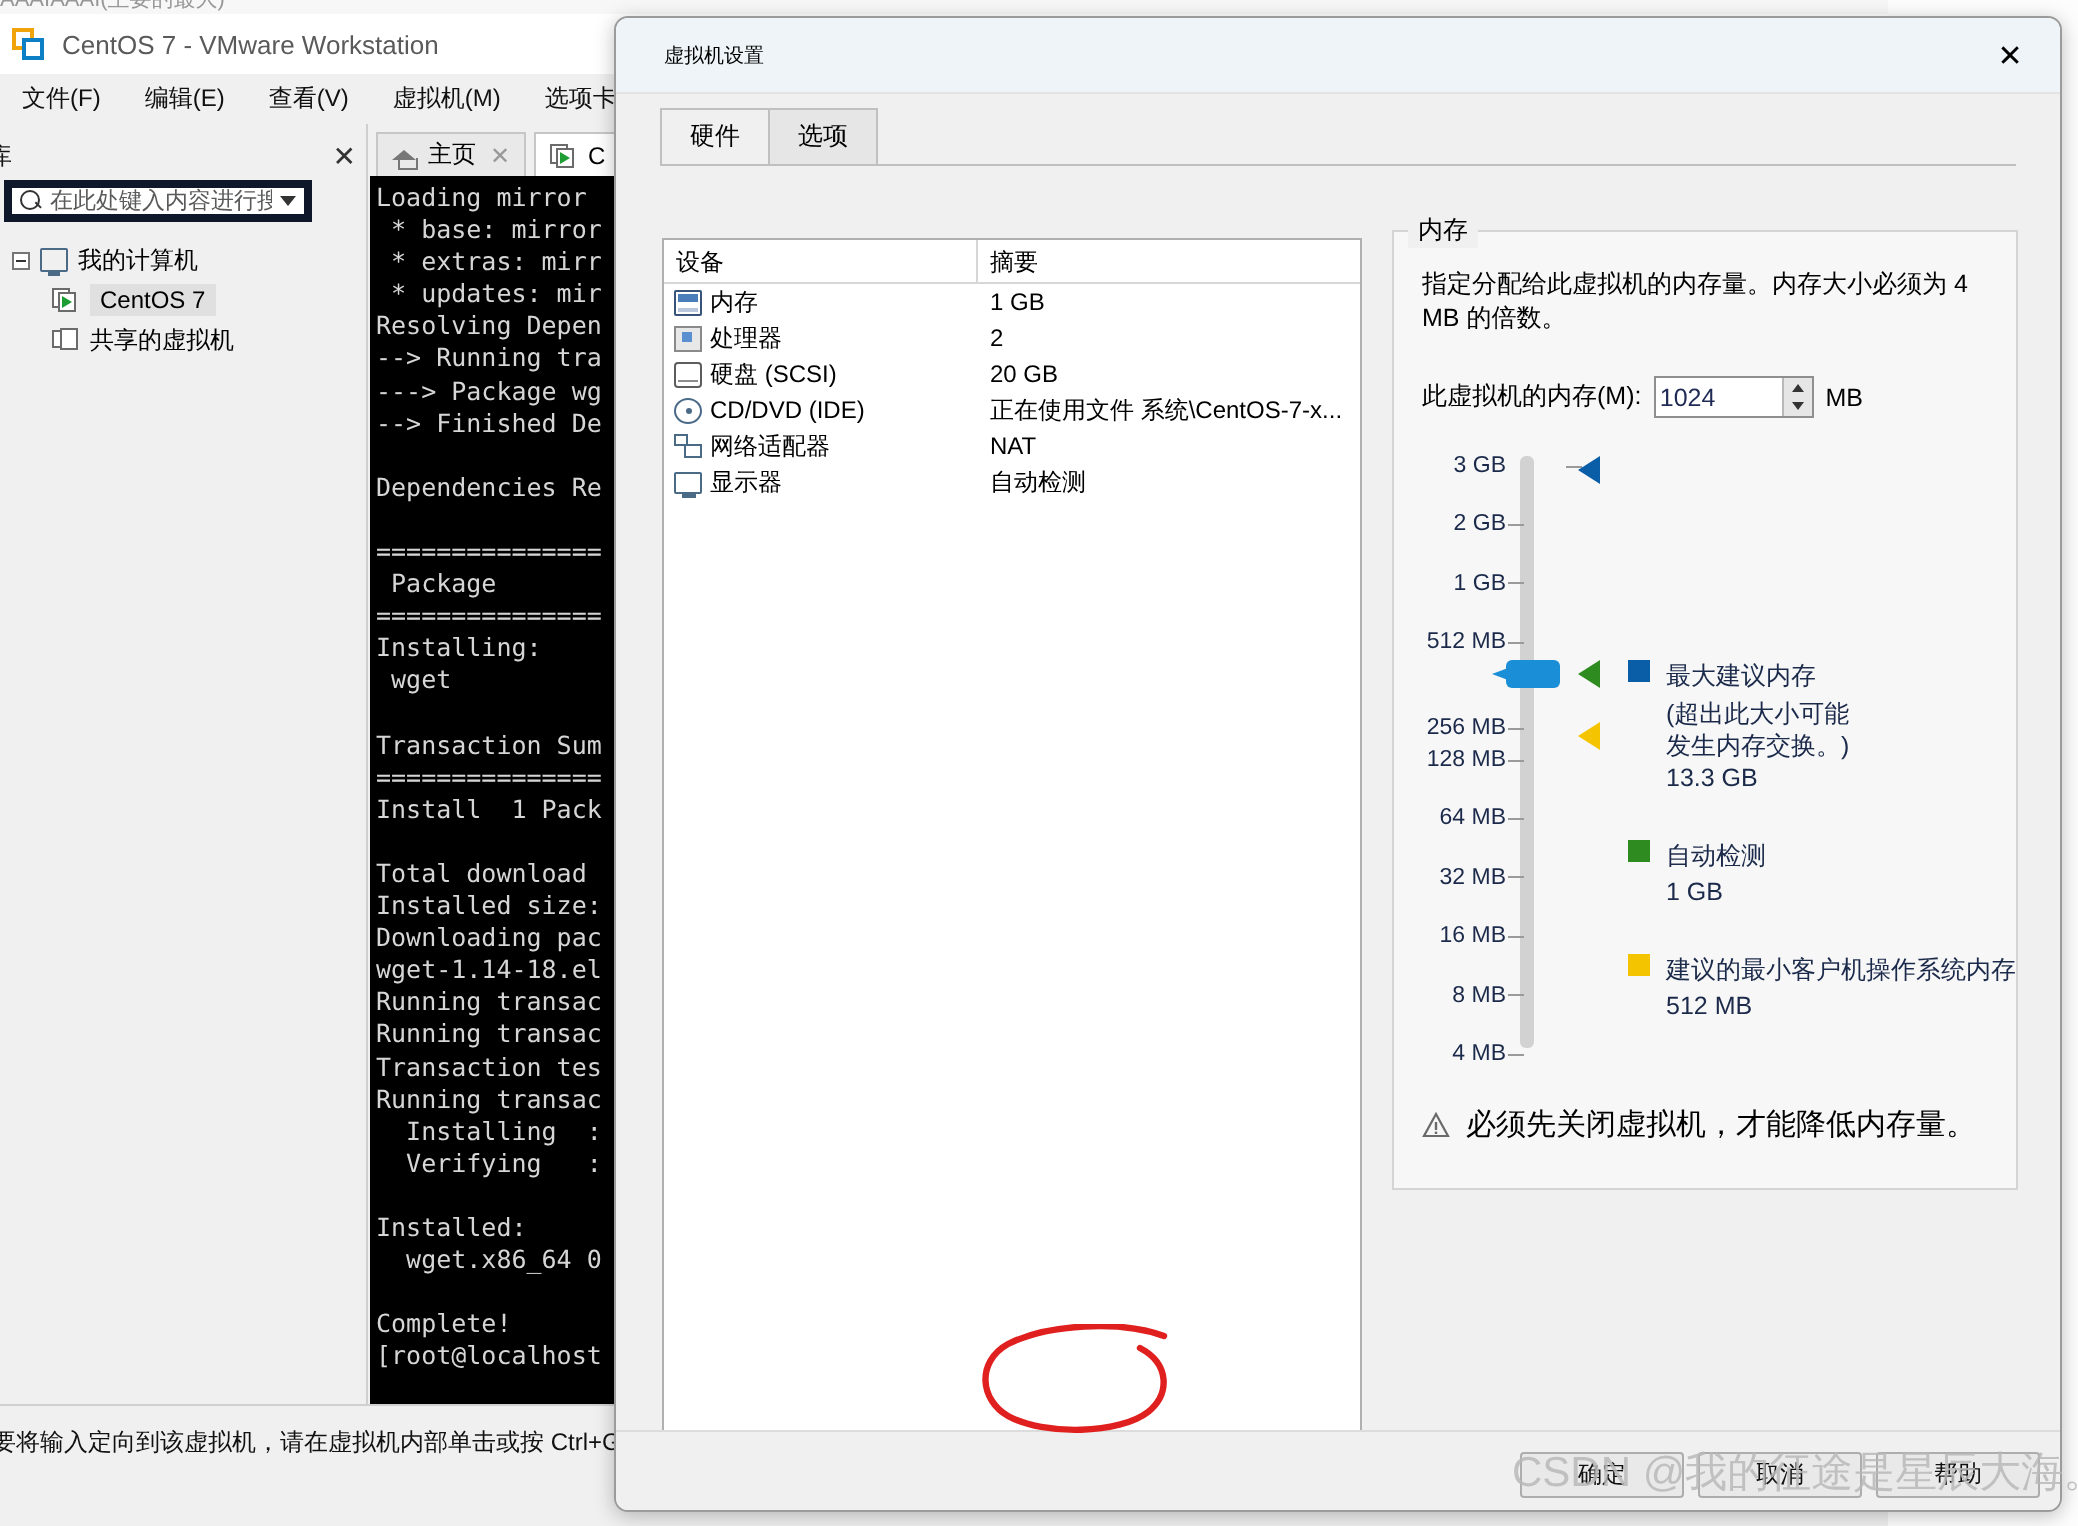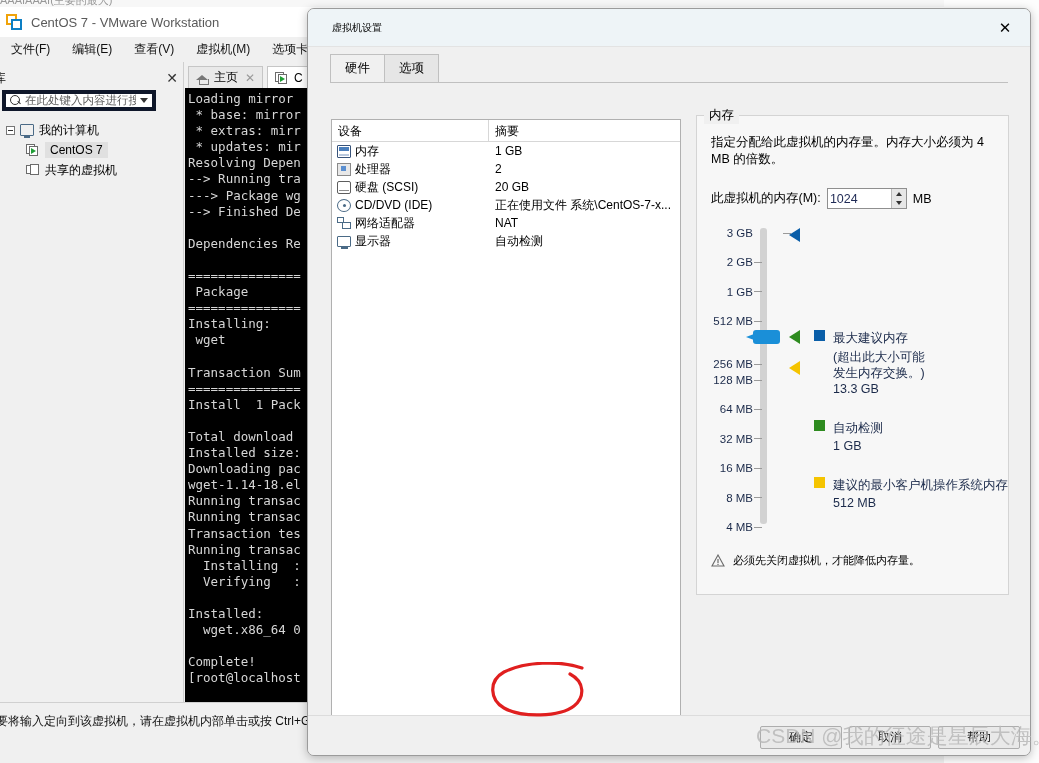--- a/index.html
+++ b/index.html
@@ -246,21 +246,21 @@
   .mark.blue { border-right:11px solid #0a5ea8; }
   .mark.green { border-right:11px solid #2e8b1f; }
   .mark.yellow { border-right:11px solid #f5c400; }
 
   .sw { width:11px; height:11px; flex:none; }
   .sw.blue{background:#0a5ea8;} .sw.green{background:#2e8b1f;} .sw.yellow{background:#f5c400;}
   .leg-item { position:absolute; display:flex; gap:8px; align-items:flex-start; font-size:12.5px; color:#1b2a4a;}
   .leg-item .txt { line-height:16px; }
   .leg-val { position:absolute; font-size:12.5px; color:#1b2a4a; }
 
-  .warn { position:absolute; left:14px; top:437px; display:flex; gap:8px; align-items:center; font-size:11px; color:#000;}
+  .warn { position:absolute; left:14px; top:437px; display:flex; gap:8px; align-items:center; font-size:15px; color:#000;}
   .warn-ico { width:14px;height:13px; position:relative; flex:none;}
   .warn-ico::before{content:"";position:absolute;left:0;top:0;width:0;height:0;border-left:7px solid transparent;border-right:7px solid transparent;border-bottom:12px solid transparent; }
   .warn-ico svg { display:block; }
 
   .dlg-footer { position:absolute; left:0; top:706px; width:722px; height:42px; background:#f0f0f0; border-top:1px solid #dcdcdc;}
   .btn-ok { position:absolute; left:452px; top:10px; width:82px; height:23px; }
   .btn-cancel { position:absolute; left:541px; top:10px; width:82px; height:23px; }
   .btn-help { position:absolute; left:630px; top:10px; width:82px; height:23px; }
 
   .watermark {

